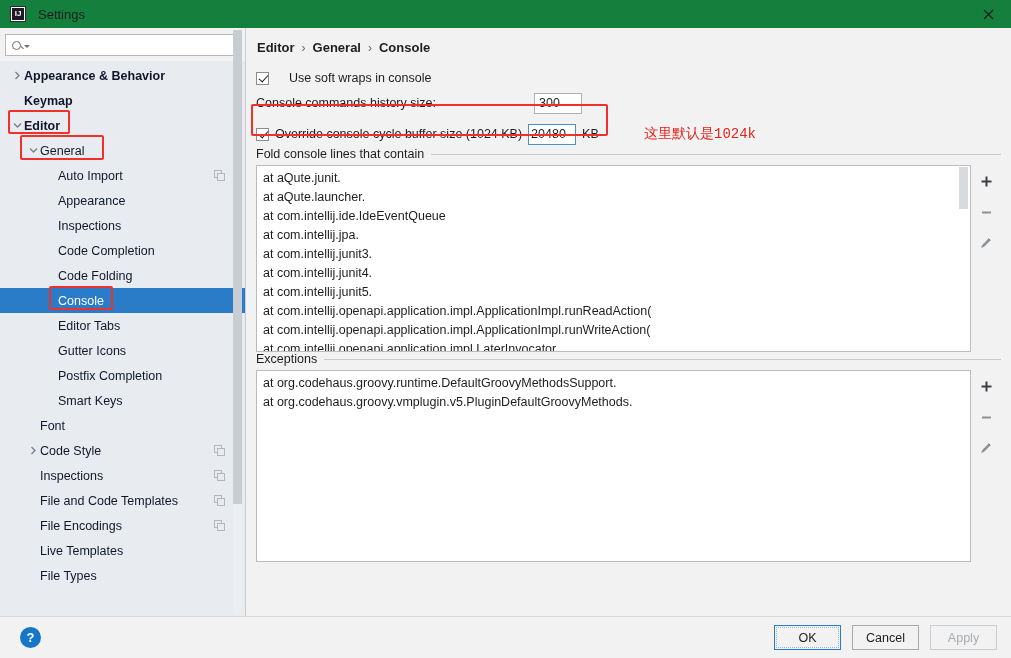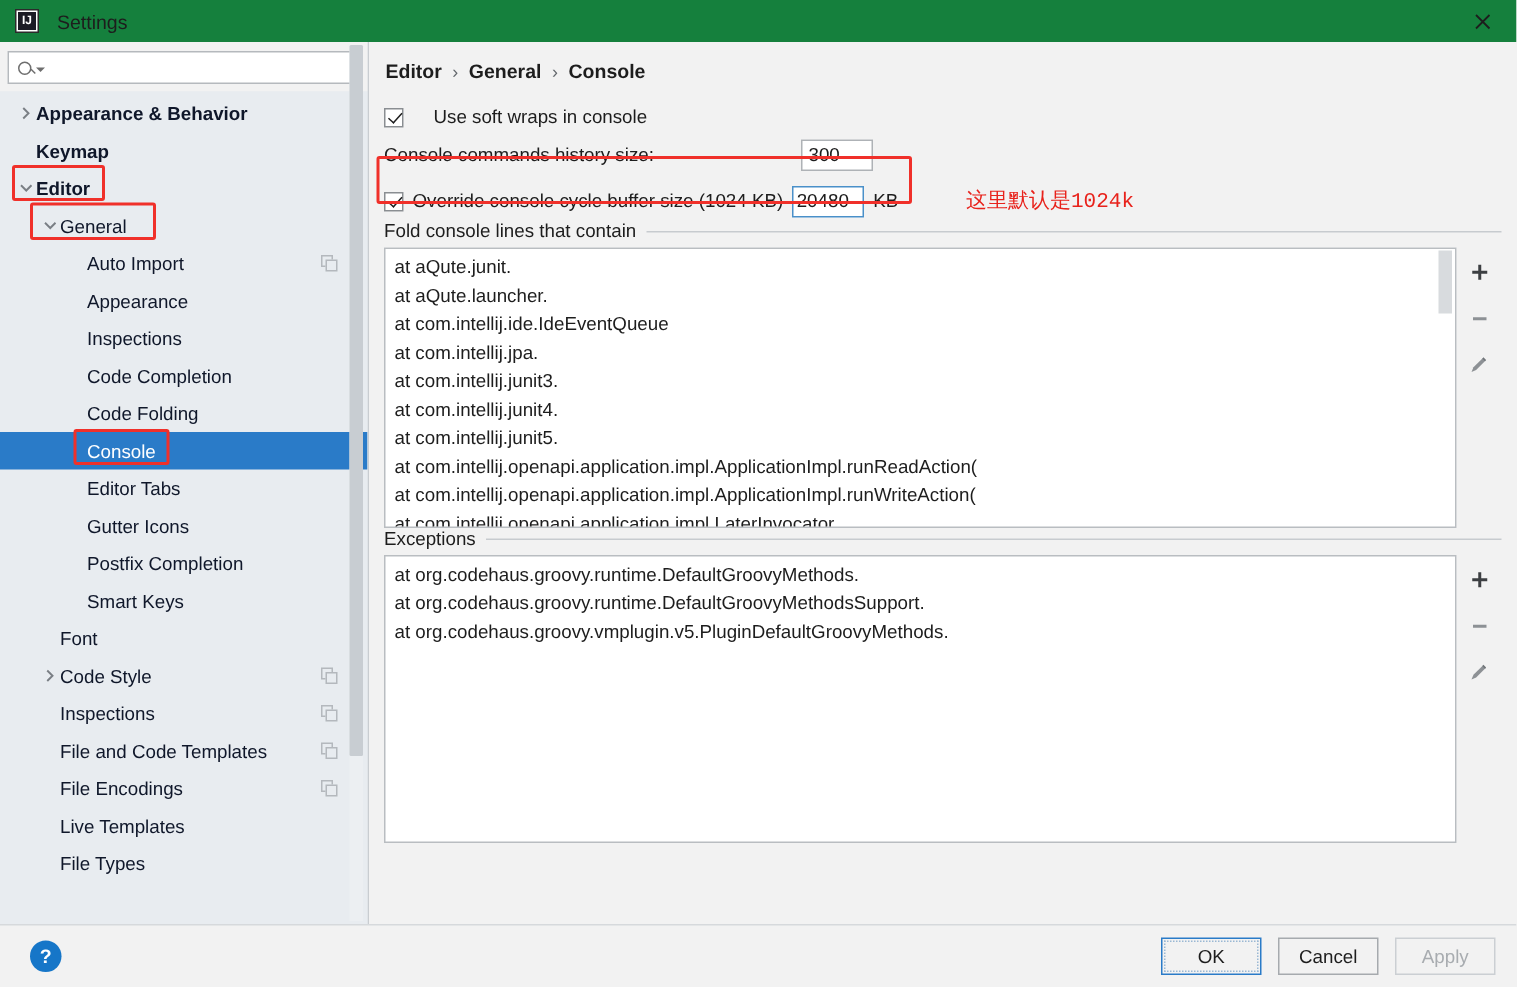--- a/index.html
+++ b/index.html
@@ -624,21 +624,20 @@
       </div>
 
       <div class="group">
         <div class="group-head">
           <span>Exceptions</span>
           <span class="rule"></span>
         </div>
         <div class="list-area">
           <div class="listbox" style="height:192px;">
             <div id="exc-lines">
-                <div class="list-line">at org.codehaus.groovy.runtime.DefaultGroovyMethods.</div>
                 <div class="list-line">at org.codehaus.groovy.runtime.DefaultGroovyMethodsSupport.</div>
                 <div class="list-line">at org.codehaus.groovy.vmplugin.v5.PluginDefaultGroovyMethods.</div>
               </div>
           </div>
           <div class="sidebtns">
             <div class="sbtn">
               <svg width="13" height="13" viewBox="0 0 13 13">
                 <path d="M6.5 1.5 V11.5 M1.5 6.5 H11.5" stroke="#3c3f42" stroke-width="2" fill="none"></path>
               </svg>
             </div>

